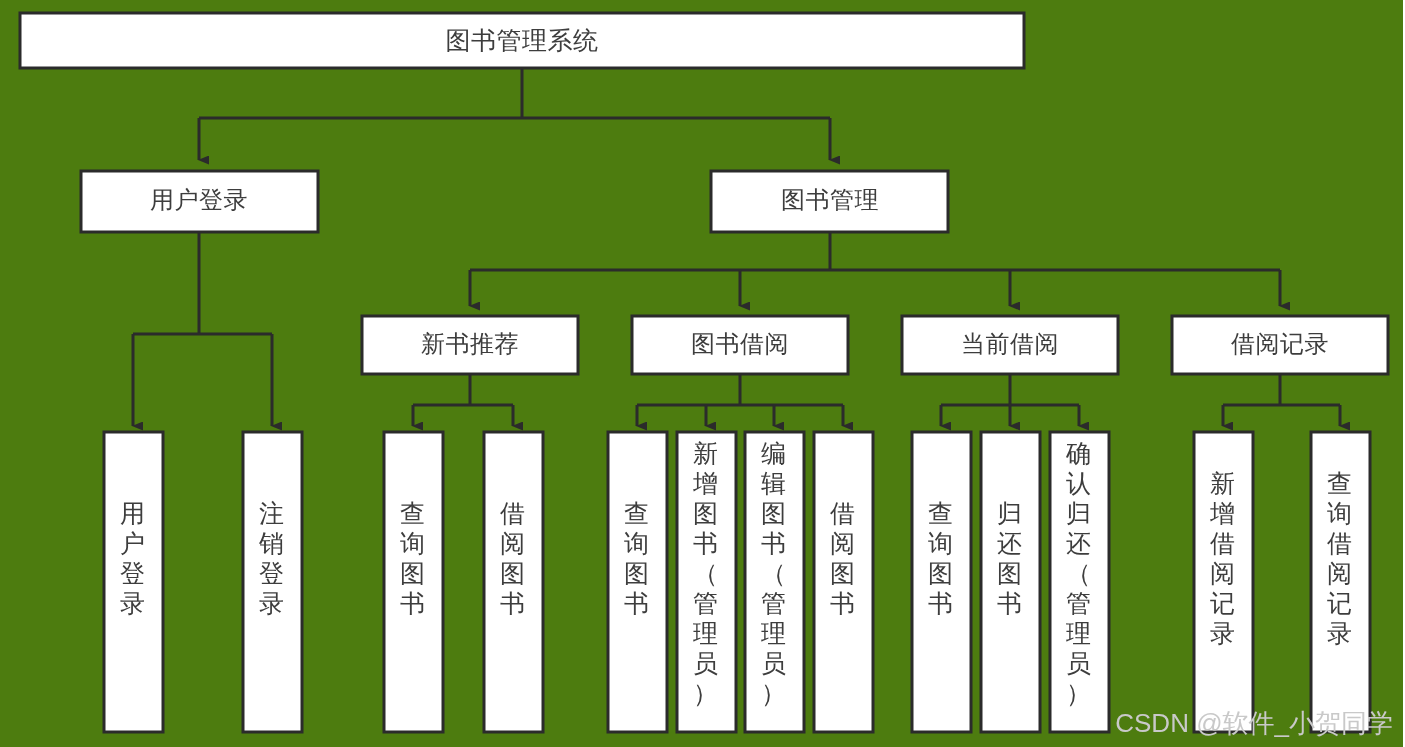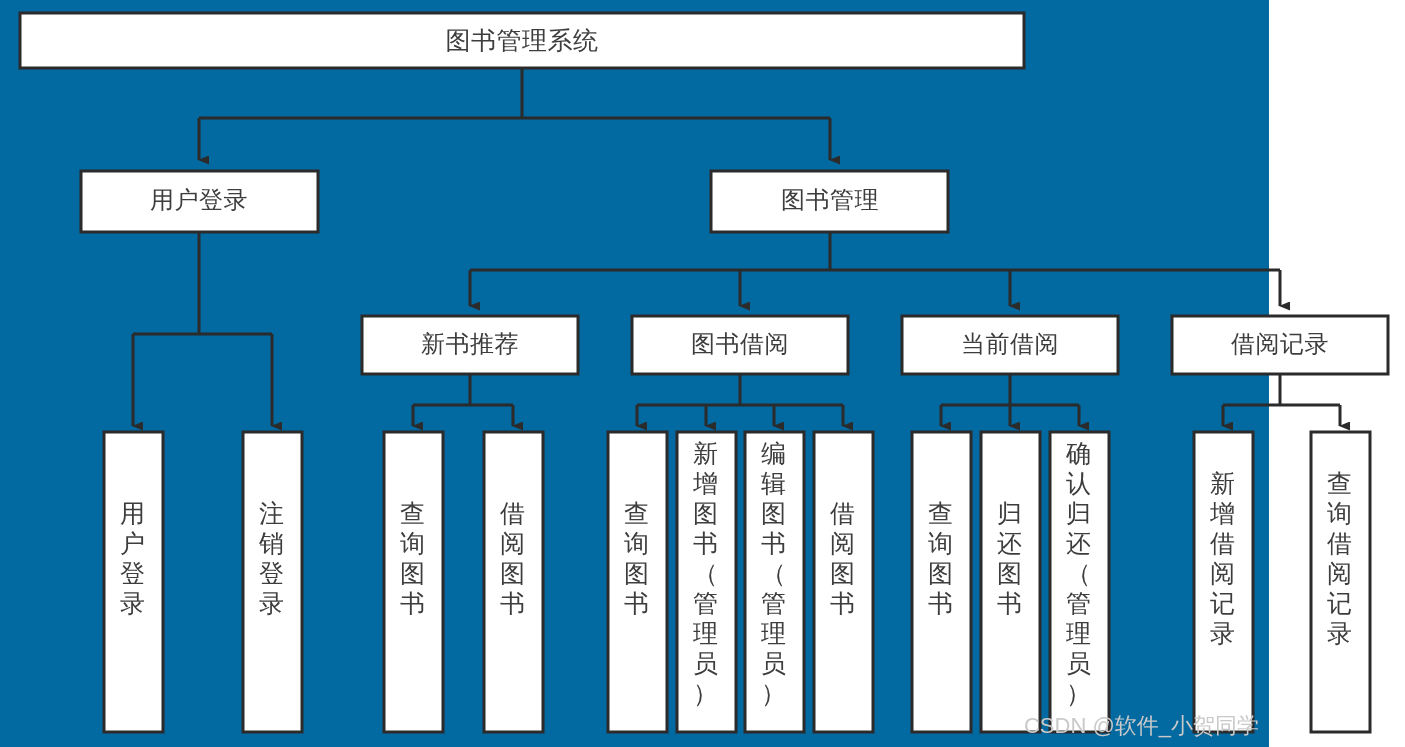--- a/index.html
+++ b/index.html
@@ -8,23 +8,23 @@
     background: #ffffff;
   }
   body {
     width: 1405px;
     height: 747px;
     font-family: "Liberation Sans", "DejaVu Sans", sans-serif;
     overflow: hidden;
   }
   #diagram-root {
     position: relative;
-    width: 1269px;
+    width: 1403px;
     height: 747px;
-    background: #0369a1;
+    background: #4d7c0f;
   }
   svg#flowchart {
     display: block;
     width: 1405px;
     height: 747px;
   }
   .node-box {
     fill: #ffffff;
     stroke: #2b2b2b;
     stroke-width: 3;
@@ -50,21 +50,21 @@
   .conn {
     stroke: #2b2b2b;
     stroke-width: 3;
     fill: none;
   }
   .watermark {
     position: absolute;
     right: 10px;
     bottom: 6px;
     color: #c9c9c9;
-    font-size: 22px;
+    font-size: 26px;
     font-family: "Liberation Sans", "DejaVu Sans", sans-serif;
     white-space: nowrap;
     pointer-events: none;
   }
 </style>
 </head>
 <body>
 
 <div id="diagram-root">
 

